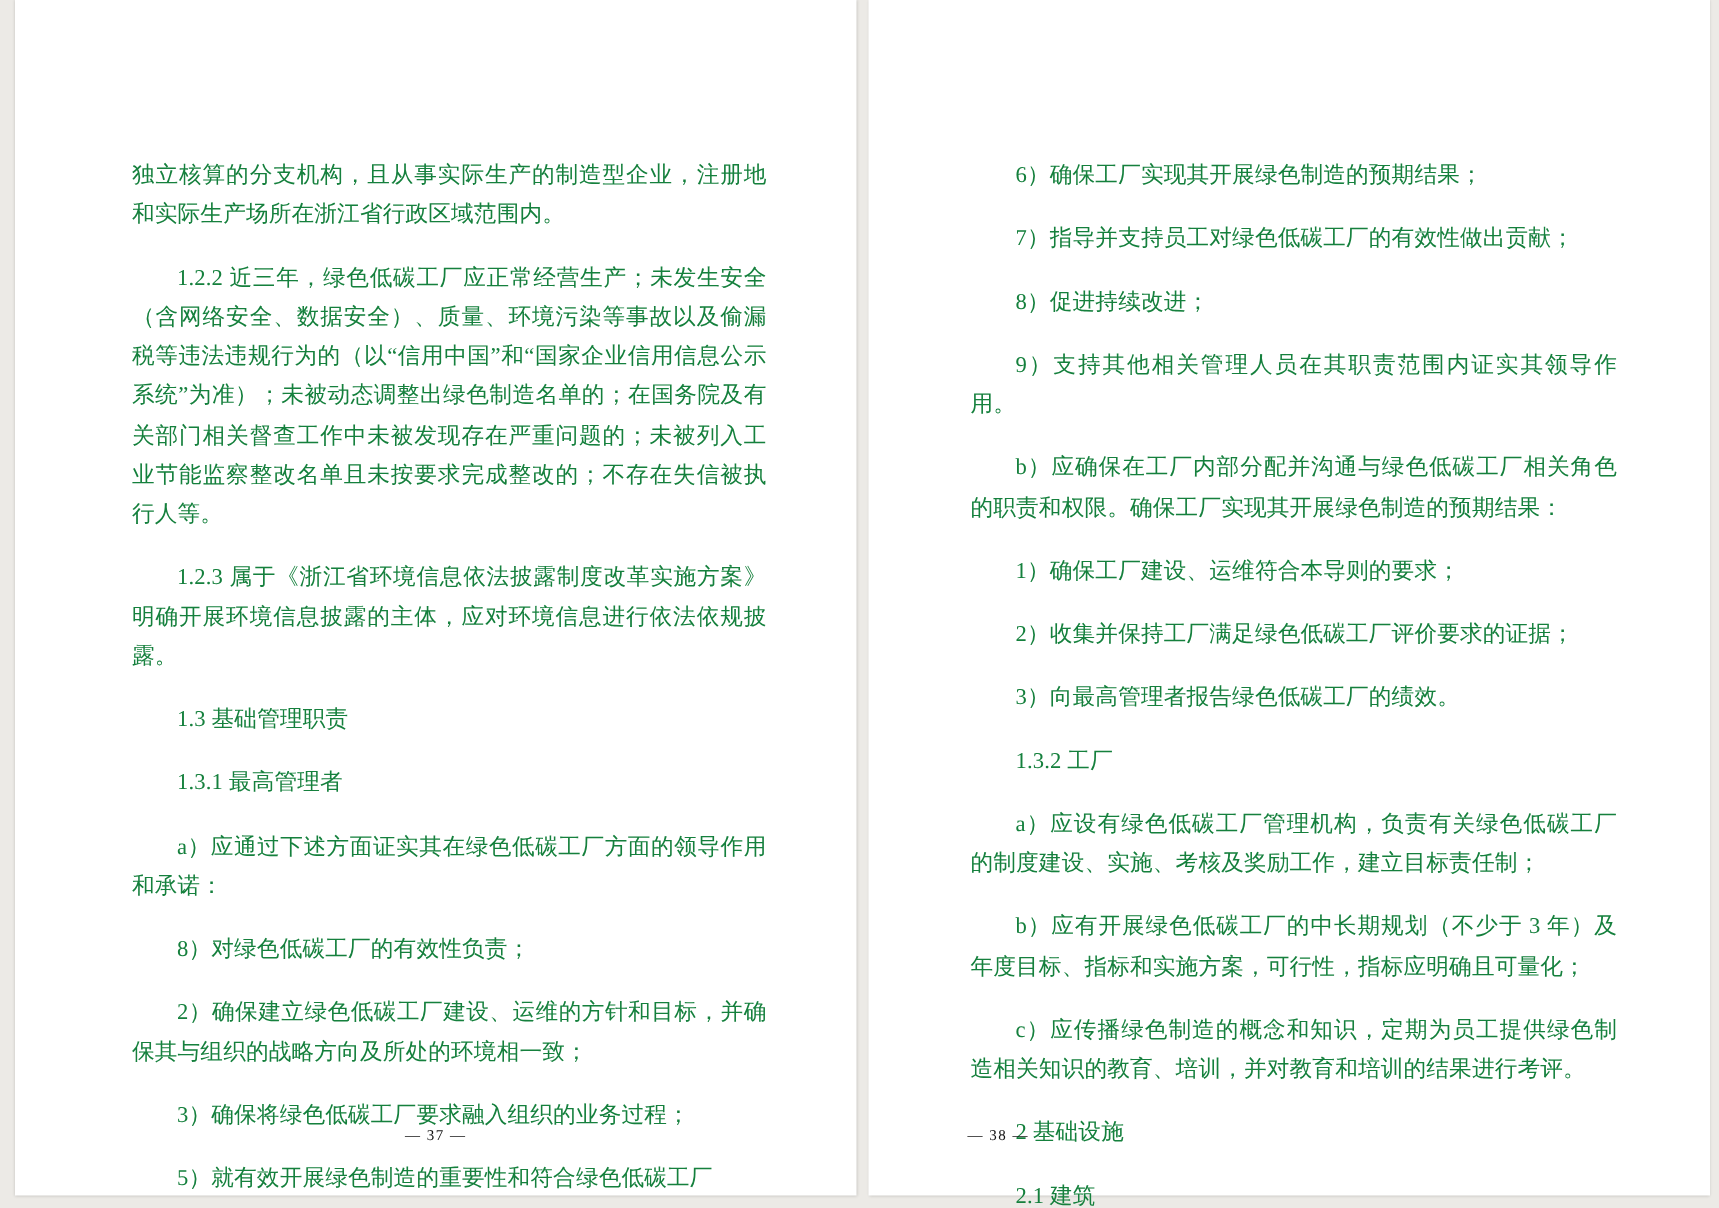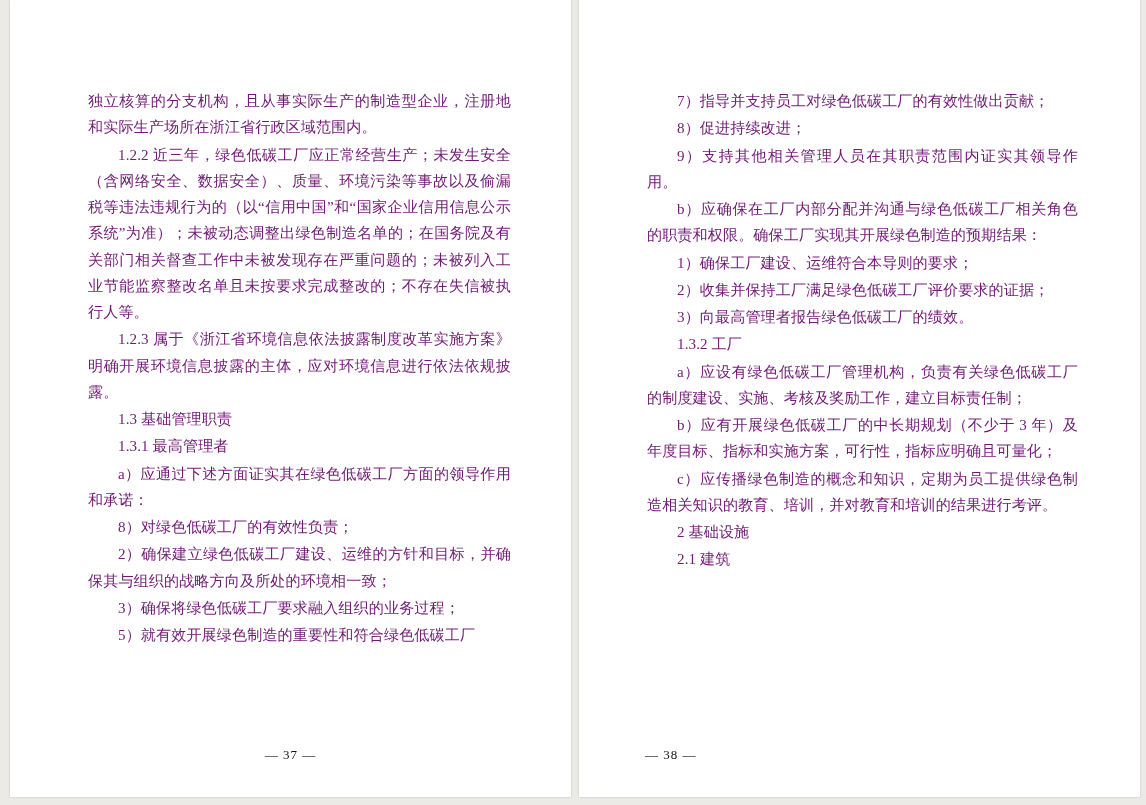--- a/index.html
+++ b/index.html
@@ -35,42 +35,42 @@
     left: 78px;
     right: 60px;
     top: 88px;
     bottom: 70px;
   }
   .page-right .page-body {
     left: 68px;
     right: 62px;
   }
   p {
-    margin: 0 0 1px 0;
+    margin: 16px 0 1px 0;
     font-size: 15.1px;
     line-height: 1.74;
-    color: #701a75;
+    color: #15803d;
     text-align: justify;
     text-justify: inter-ideograph;
     letter-spacing: 0.1px;
   }
   p.ind1 { text-indent: 30px; }
   p.ind2 { text-indent: 30px; }
   p.noind { text-indent: 0; }
   p.heading-ind {
     font-weight: normal;
     text-indent: 30px;
   }
   .folio {
     position: absolute;
     bottom: 34px;
     left: 0;
     width: 100%;
     text-align: center;
-    font-size: 13px;
+    font-size: 10px;
     color: #111;
     letter-spacing: 1px;
   }
   .page-left .folio { text-align: center; padding-right: 40px; }
   .page-right .folio { text-align: left; padding-left: 66px; }
 </style>
 </head>
 <body>
 
 <div class="spread">
@@ -86,20 +86,21 @@
       <p class="ind2">8）对绿色低碳工厂的有效性负责；</p>
       <p class="ind2">2）确保建立绿色低碳工厂建设、运维的方针和目标，并确保其与组织的战略方向及所处的环境相一致；</p>
       <p class="ind2">3）确保将绿色低碳工厂要求融入组织的业务过程；</p>
       <p class="ind2">5）就有效开展绿色制造的重要性和符合绿色低碳工厂</p>
     </div>
     <div class="folio">— 37 —</div>
   </div>
 
   <div class="page page-right">
     <div class="page-body">
+      <p class="ind2">6）确保工厂实现其开展绿色制造的预期结果；</p>
       <p class="ind2">7）指导并支持员工对绿色低碳工厂的有效性做出贡献；</p>
       <p class="ind2">8）促进持续改进；</p>
       <p class="ind2">9）支持其他相关管理人员在其职责范围内证实其领导作用。</p>
       <p class="ind1">b）应确保在工厂内部分配并沟通与绿色低碳工厂相关角色的职责和权限。确保工厂实现其开展绿色制造的预期结果：</p>
       <p class="ind2">1）确保工厂建设、运维符合本导则的要求；</p>
       <p class="ind2">2）收集并保持工厂满足绿色低碳工厂评价要求的证据；</p>
       <p class="ind2">3）向最高管理者报告绿色低碳工厂的绩效。</p>
       <p class="ind1">1.3.2 工厂</p>
       <p class="ind1">a）应设有绿色低碳工厂管理机构，负责有关绿色低碳工厂的制度建设、实施、考核及奖励工作，建立目标责任制；</p>
       <p class="ind1">b）应有开展绿色低碳工厂的中长期规划（不少于 3 年）及年度目标、指标和实施方案，可行性，指标应明确且可量化；</p>

